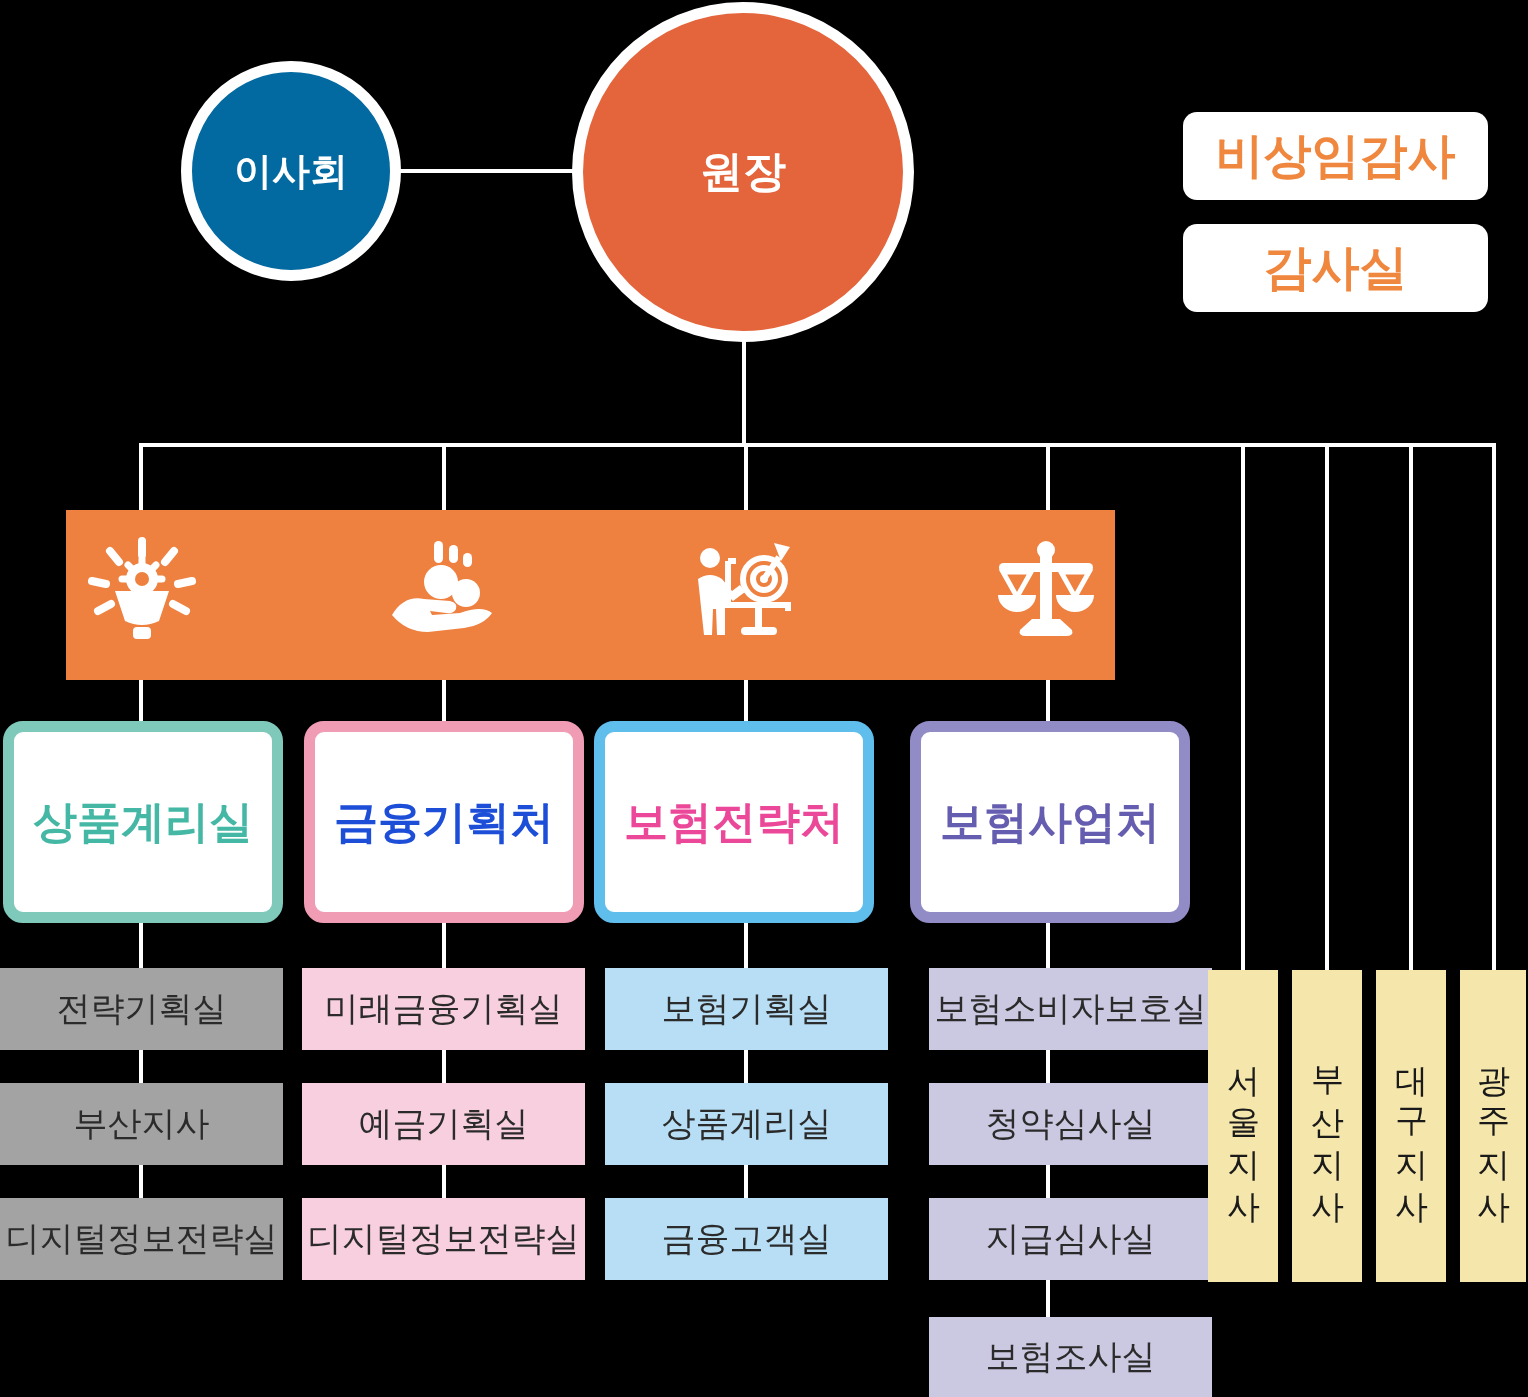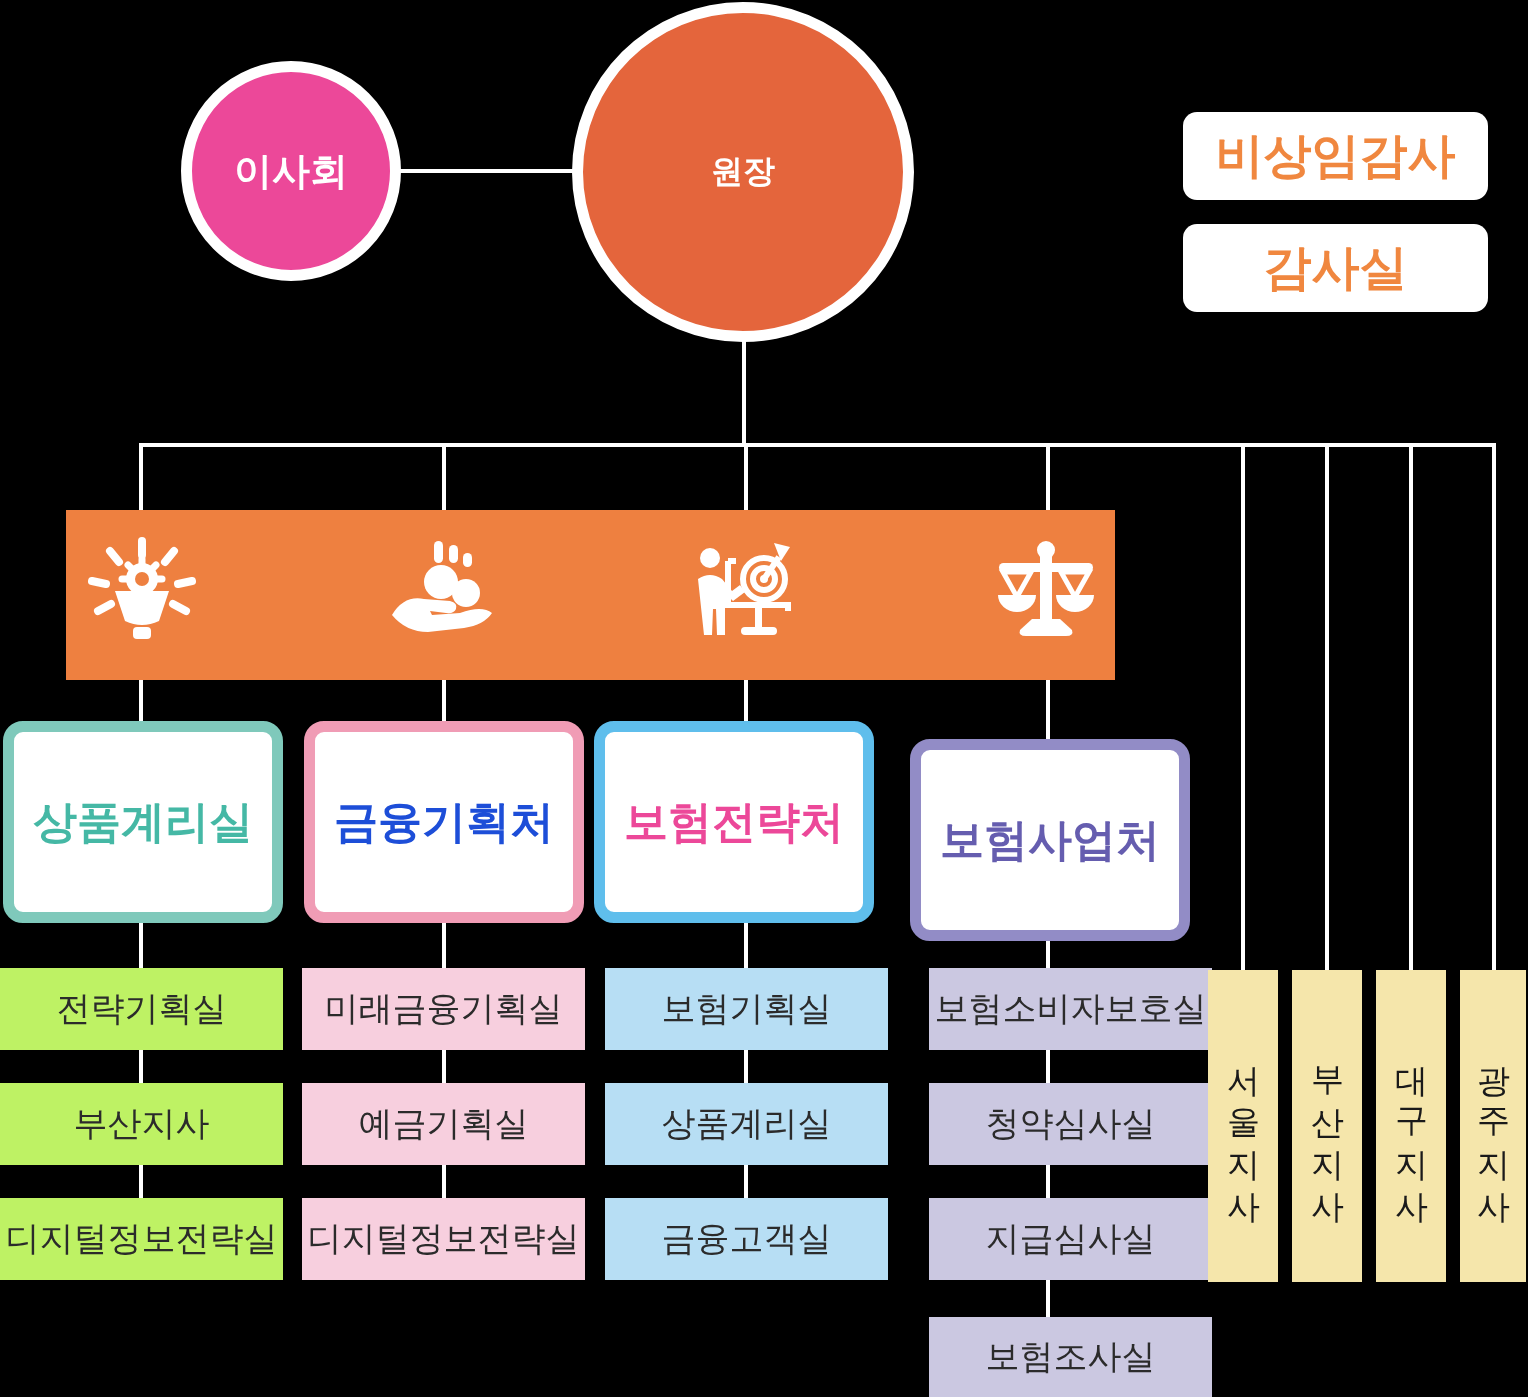--- a/index.html
+++ b/index.html
@@ -5,43 +5,43 @@
   html,body{margin:0;padding:0;background:#000;}
   #stage{
     position:relative;width:1528px;height:1397px;background:#000;overflow:hidden;
     font-family:"Liberation Sans","DejaVu Sans",sans-serif;
   }
   .line{position:absolute;background:#ffffff;z-index:1;}
   .circle{
     position:absolute;border-radius:50%;box-sizing:border-box;border:11px solid #fff;
     display:flex;align-items:center;justify-content:center;color:#fff;font-weight:700;z-index:3;
   }
-  .circle-board{left:181px;top:61px;width:220px;height:220px;background:#ec4899;font-size:38px;}
-  .circle-president{left:572px;top:2px;width:342px;height:340px;background:#E4653C;font-size:32px;}
+  .circle-board{left:181px;top:61px;width:220px;height:220px;background:#0369a1;font-size:38px;}
+  .circle-president{left:572px;top:2px;width:342px;height:340px;background:#E4653C;font-size:43px;}
   .audit-box{
     position:absolute;left:1183px;width:305px;height:88px;background:#ffffff;border-radius:14px;
     display:flex;align-items:center;justify-content:center;
     color:#F0873F;font-size:48px;font-weight:600;z-index:3;
   }
   .banner{position:absolute;left:66px;top:510px;width:1049px;height:170px;background:#EE8040;z-index:2;}
   .banner .icon{position:absolute;top:25px;width:120px;height:120px;}
   .dept{
     position:absolute;top:721px;width:280px;height:202px;background:#ffffff;box-sizing:border-box;
     border:11px solid;border-radius:20px;display:flex;align-items:center;justify-content:center;
     font-size:44px;font-weight:700;z-index:3;
   }
   .dept1{left:3px;border-color:#7FC9BB;color:#45B8A5;}
   .dept2{left:304px;border-color:#F09CB5;color:#1d4ed8;}
   .dept3{left:594px;border-color:#5FBEEC;color:#ec4899;}
-  .dept4{left:910px;border-color:#928CC6;color:#655DAF;margin-top:18px;}
+  .dept4{left:910px;border-color:#928CC6;color:#655DAF;}
   .office{
     position:absolute;width:283px;height:82px;display:flex;align-items:center;justify-content:center;
     font-size:34px;font-weight:500;color:#2b2b2b;z-index:2;
   }
-  .o-col1{left:0;background:#bef264;}
+  .o-col1{left:0;background:#a3a3a3;}
   .o-col2{left:302px;background:#F7CFDE;}
   .o-col3{left:605px;background:#B7DEF4;}
   .o-col4{left:929px;background:#CBC8E1;}
   .r1{top:968px;} .r2{top:1083px;} .r3{top:1198px;} .r4{top:1317px;height:80px;}
   .branch{
     position:absolute;top:970px;width:70px;height:312px;background:#F5E6AB;z-index:2;
     display:flex;align-items:center;justify-content:center;
     writing-mode:vertical-rl;text-orientation:upright;letter-spacing:9px;
     font-size:33px;font-weight:500;color:#1a1a1a;
   }

